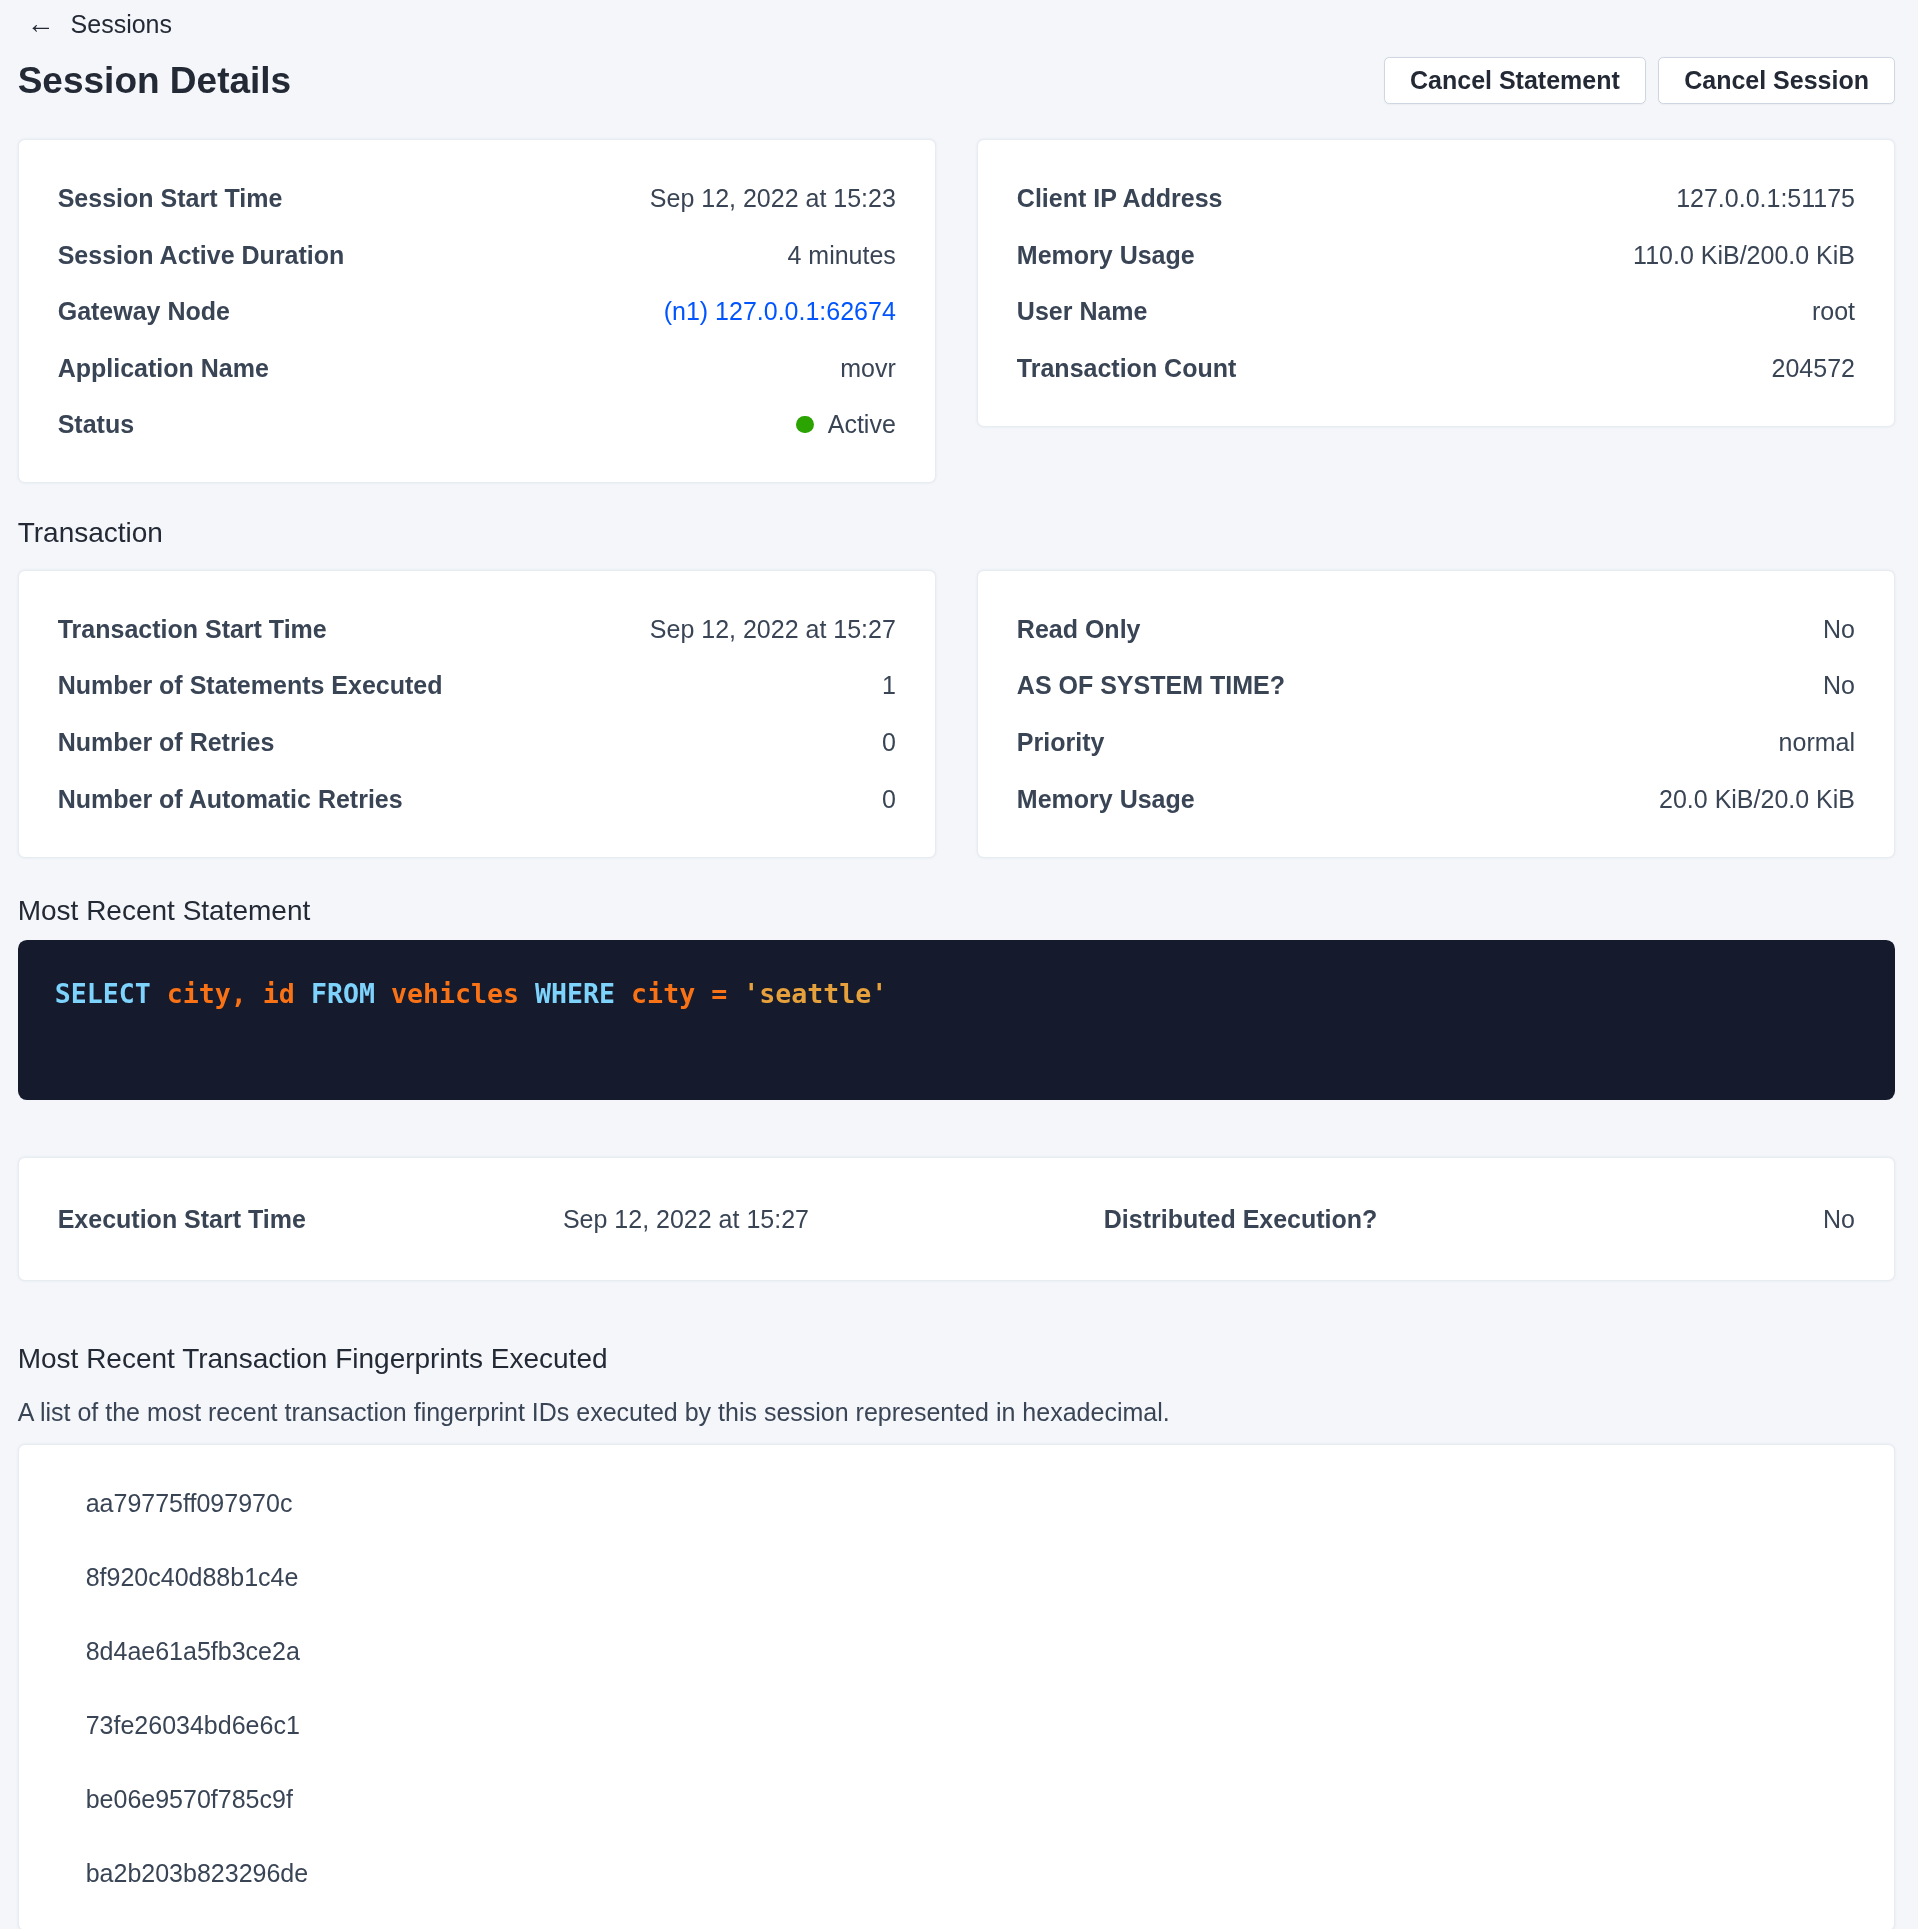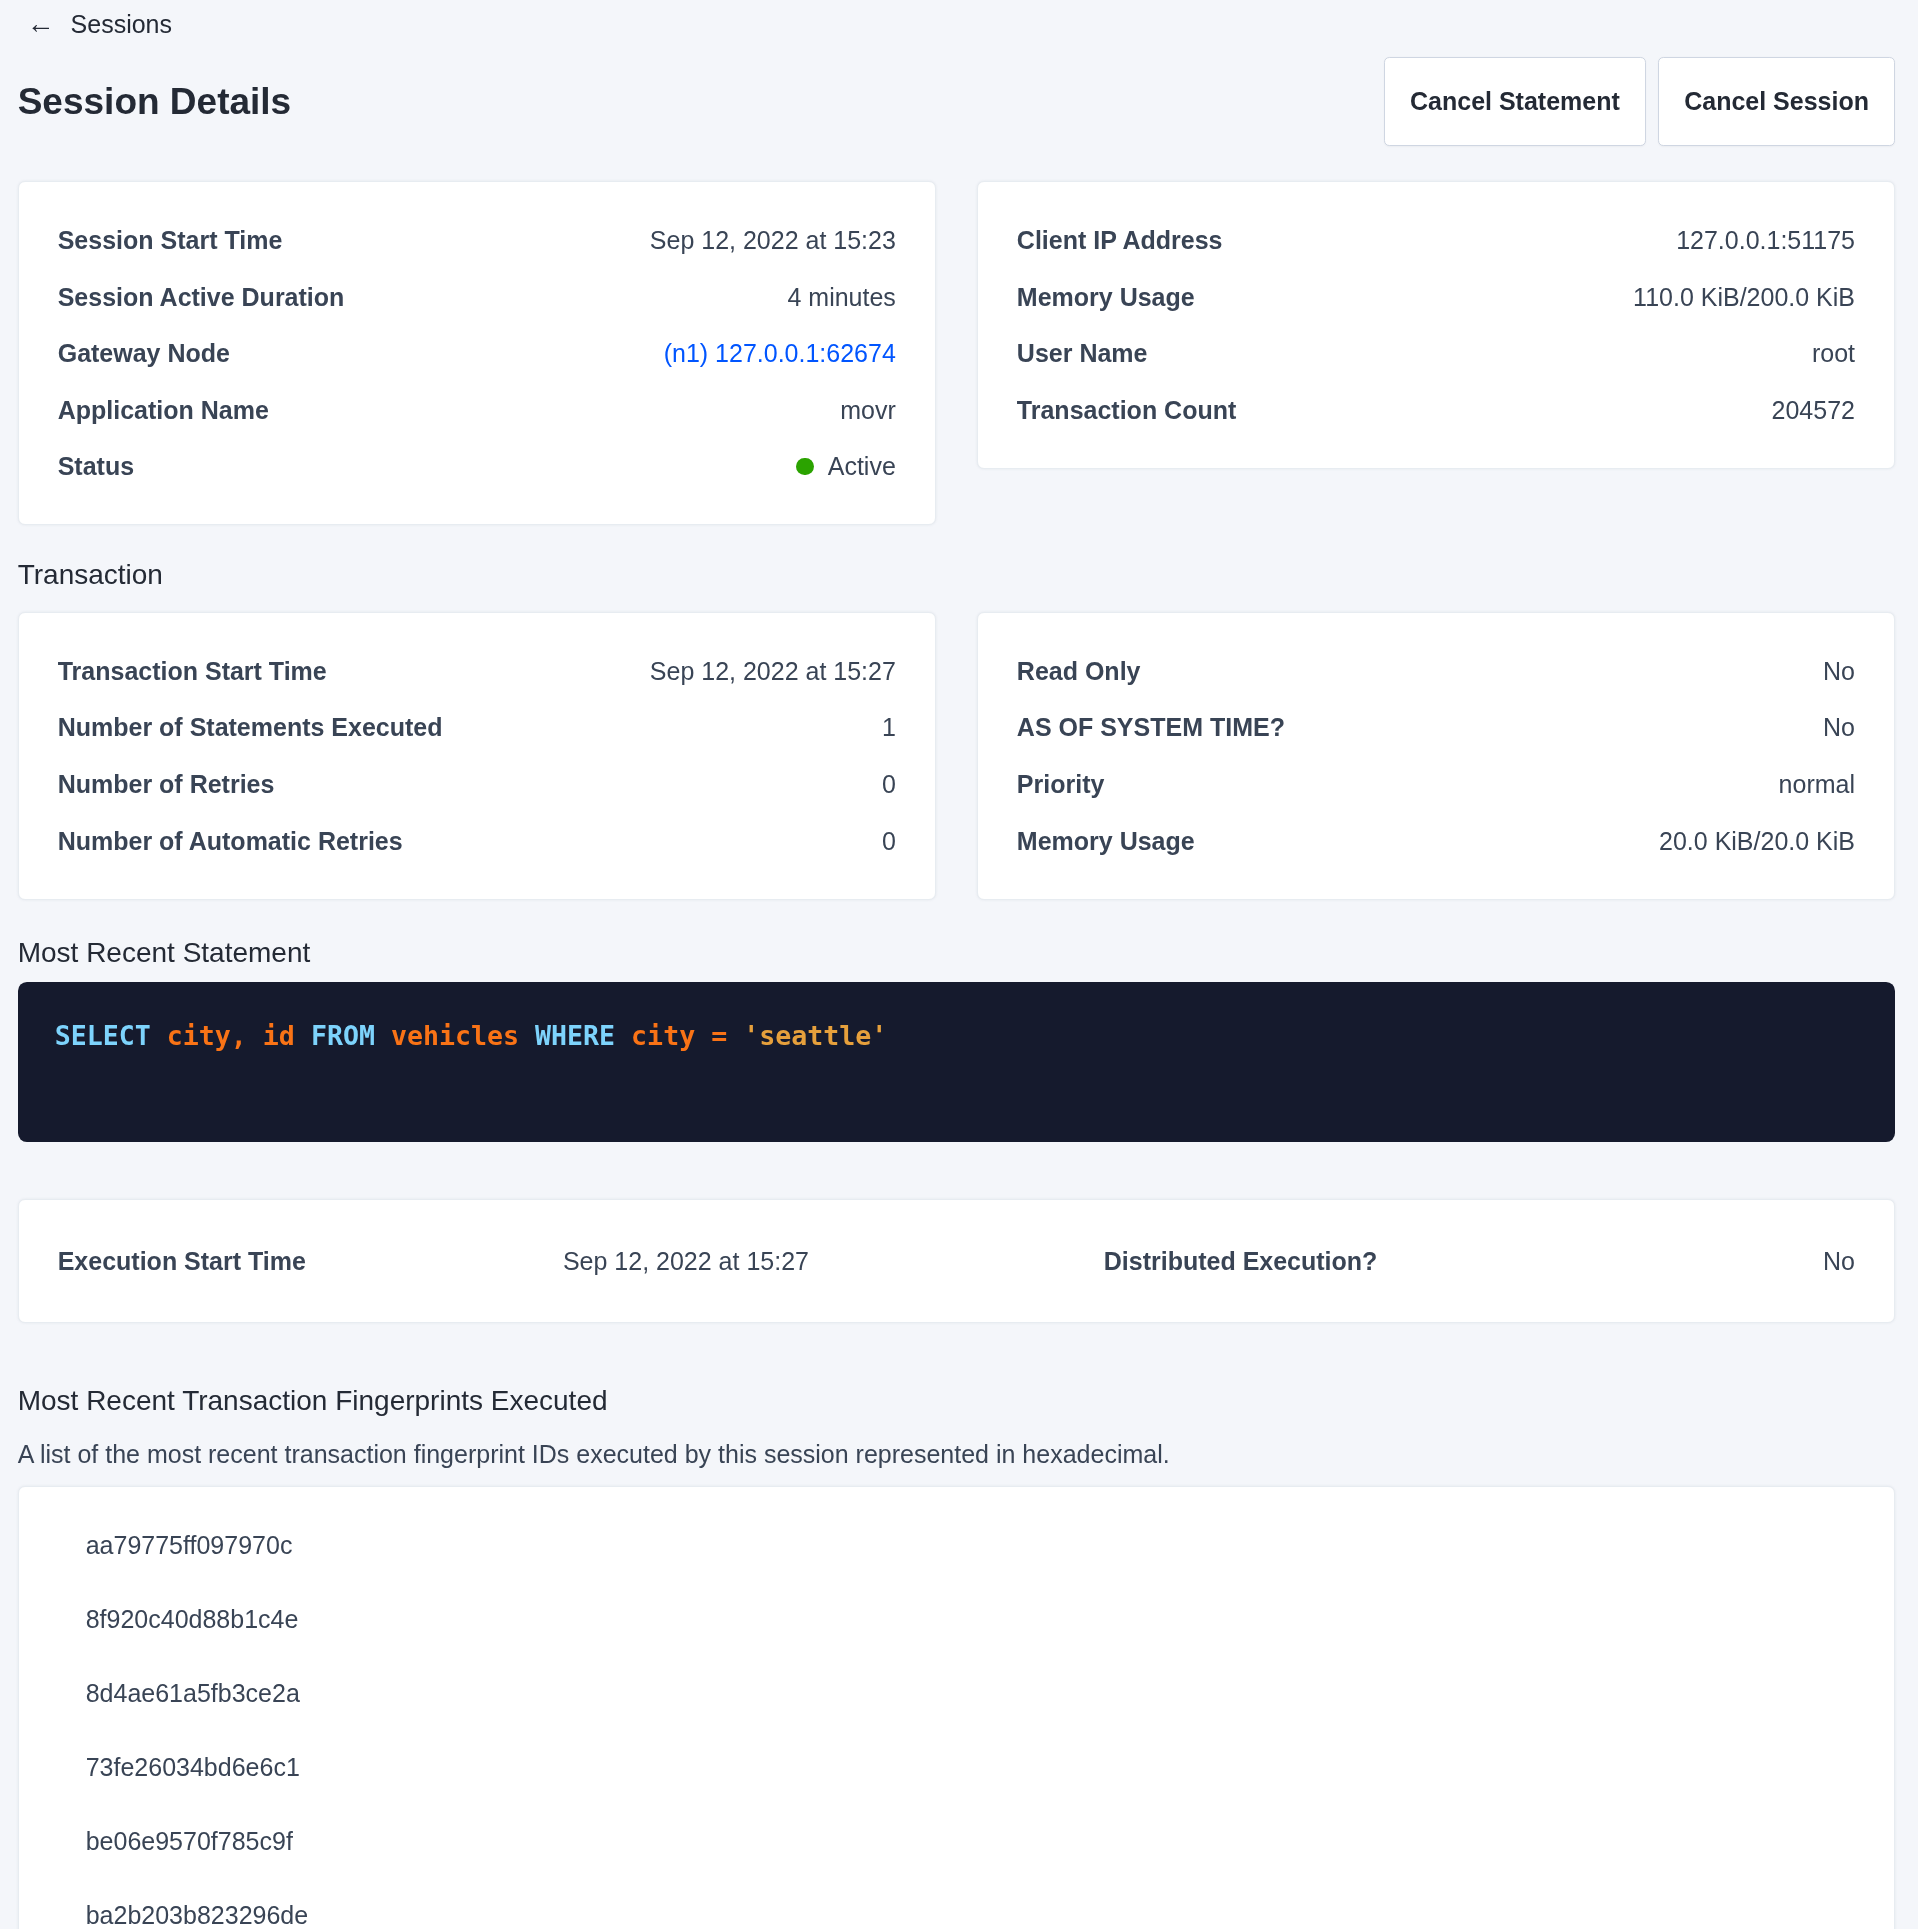--- a/index.html
+++ b/index.html
@@ -26,21 +26,21 @@
     margin-top: 16px;
   }
   h1.page-title {
     font-size: 37px; line-height: 46px; font-weight: 700; color: #242a35;
   }
   .header-actions { display: flex; gap: 12.4px; }
   .btn {
     background: #ffffff;
     border: 0.9px solid #cfd6e2;
     border-radius: 5.3px;
-    padding: 29px 25px;
+    padding: 8px 25px;
     font-family: "Liberation Sans", sans-serif;
     font-size: 25px; font-weight: 700; color: #242a35;
     cursor: pointer;
     box-shadow: 0 0.9px 1.8px rgba(0,0,0,0.04);
   }
 
   
   .cards-grid {
     display: grid; grid-template-columns: 1fr 1fr; gap: 41px;
     align-items: start; margin-top: 35px;

